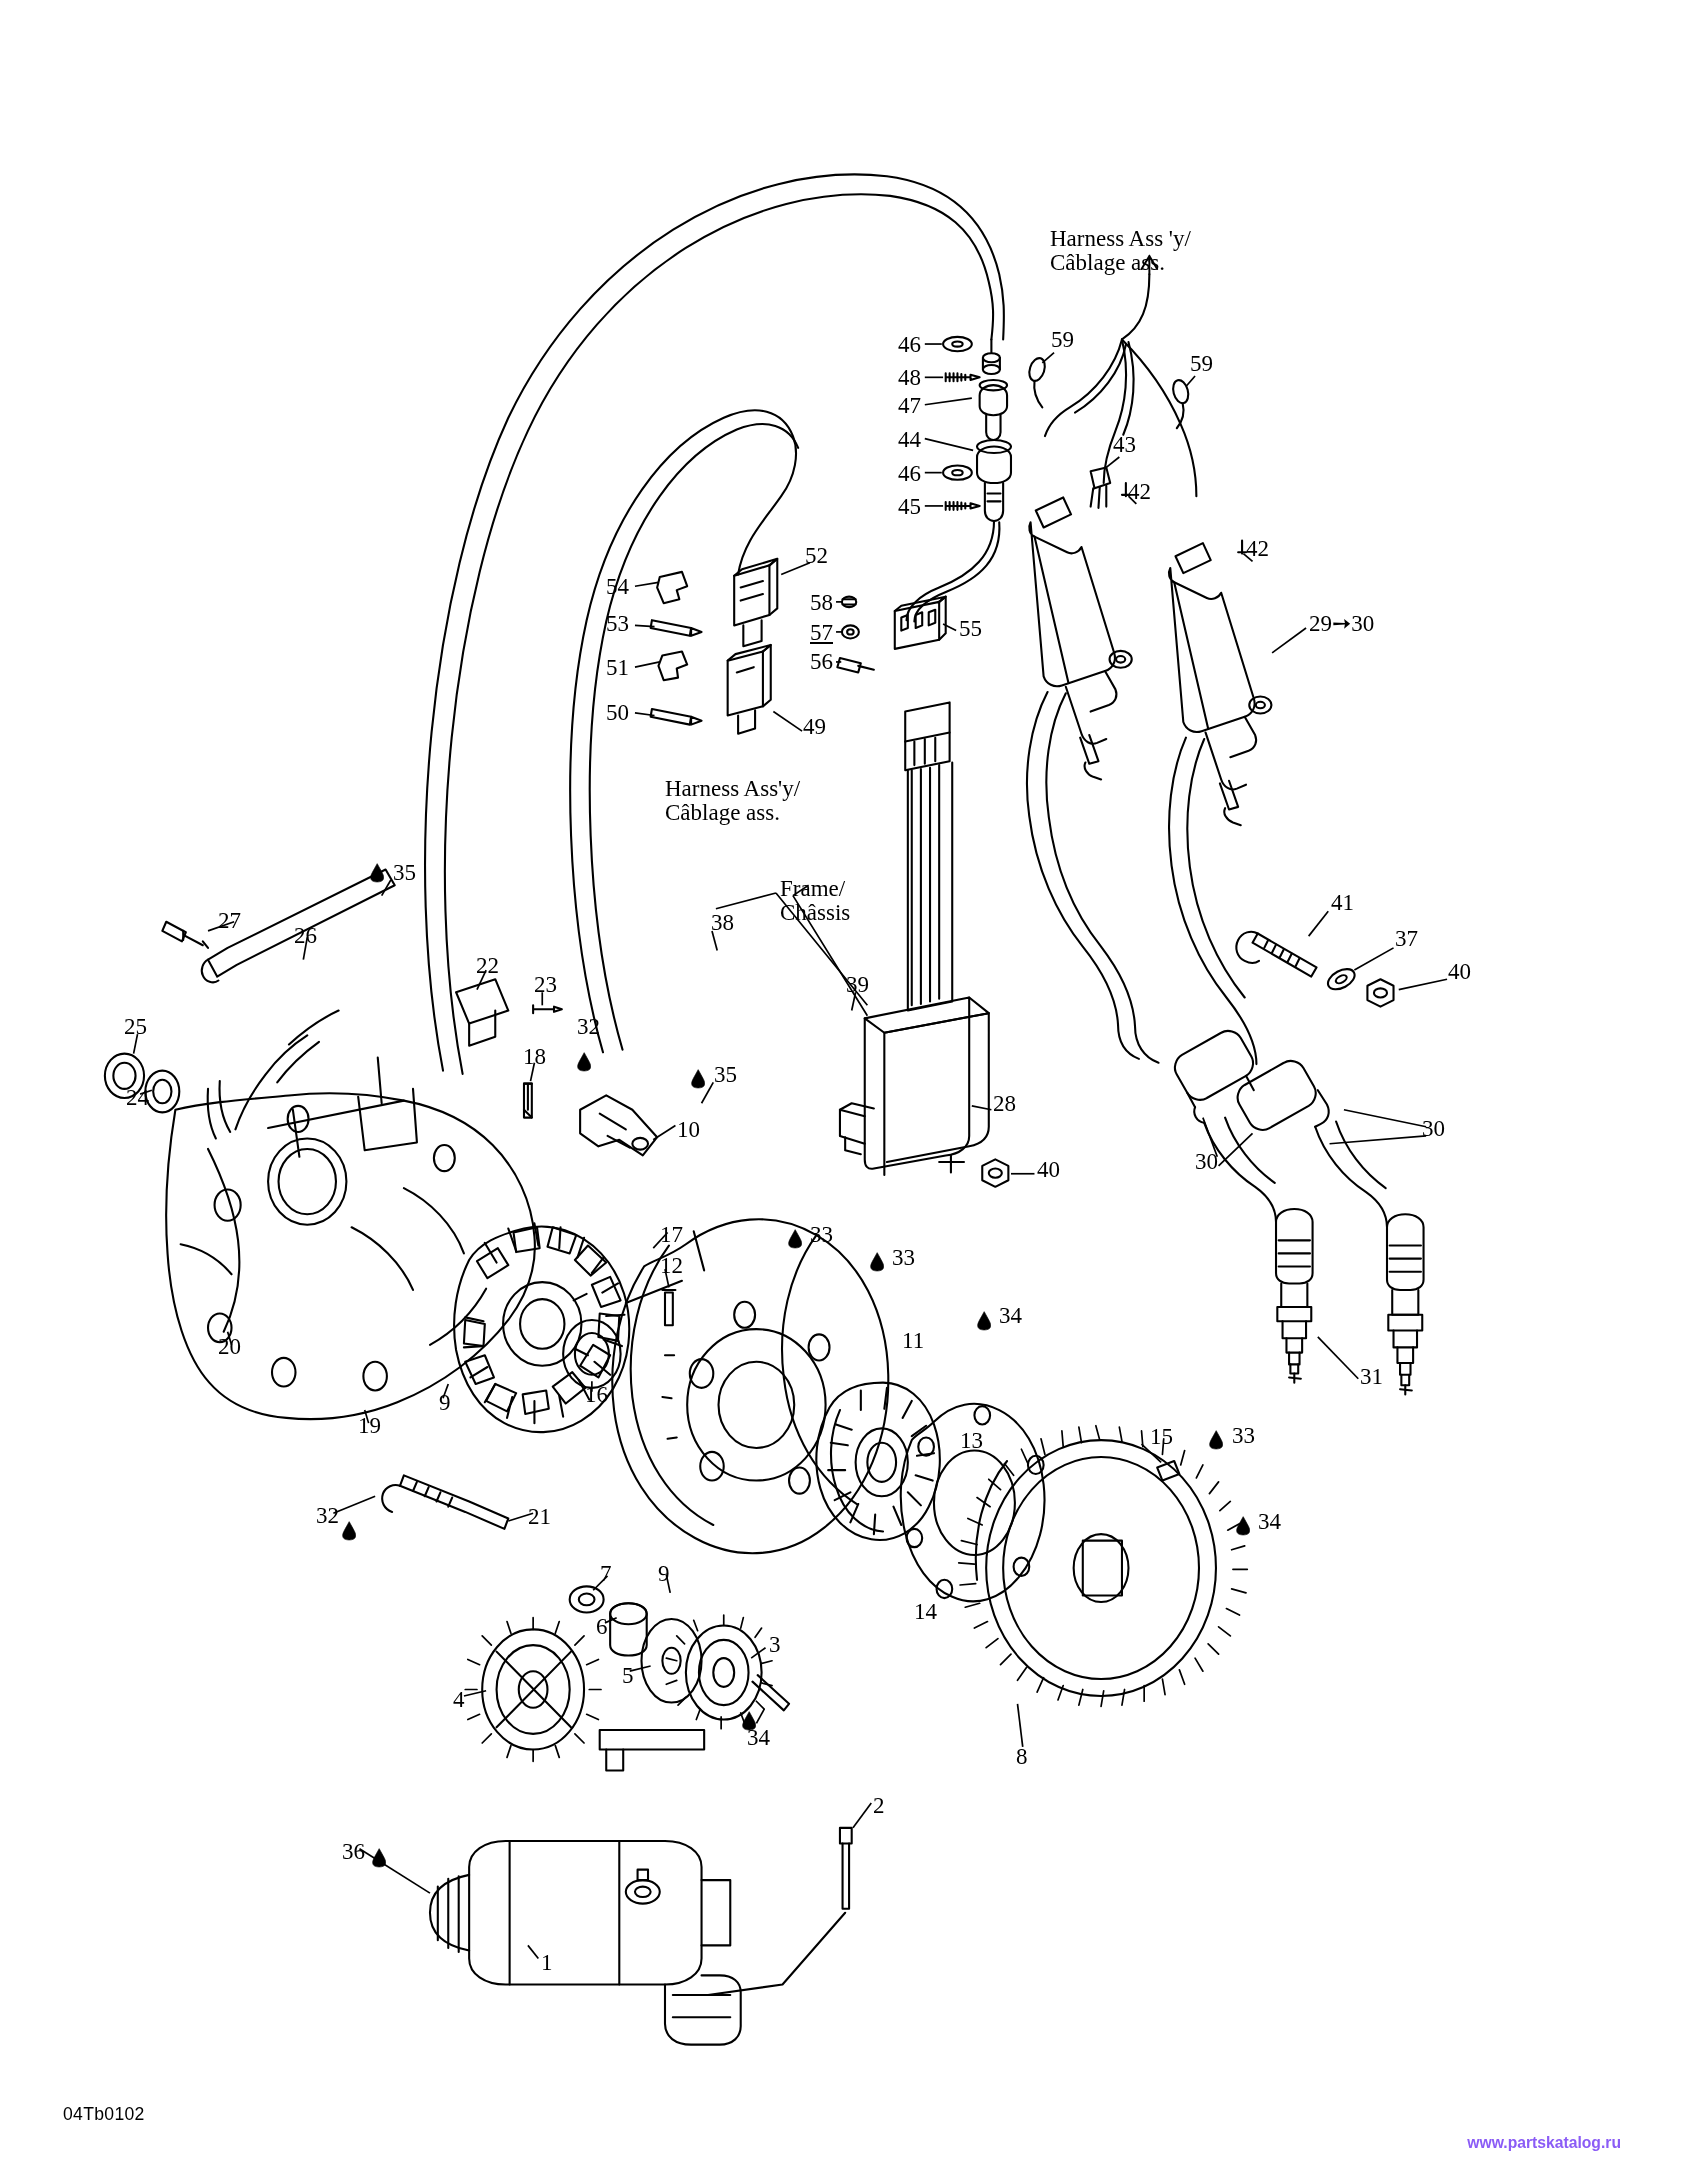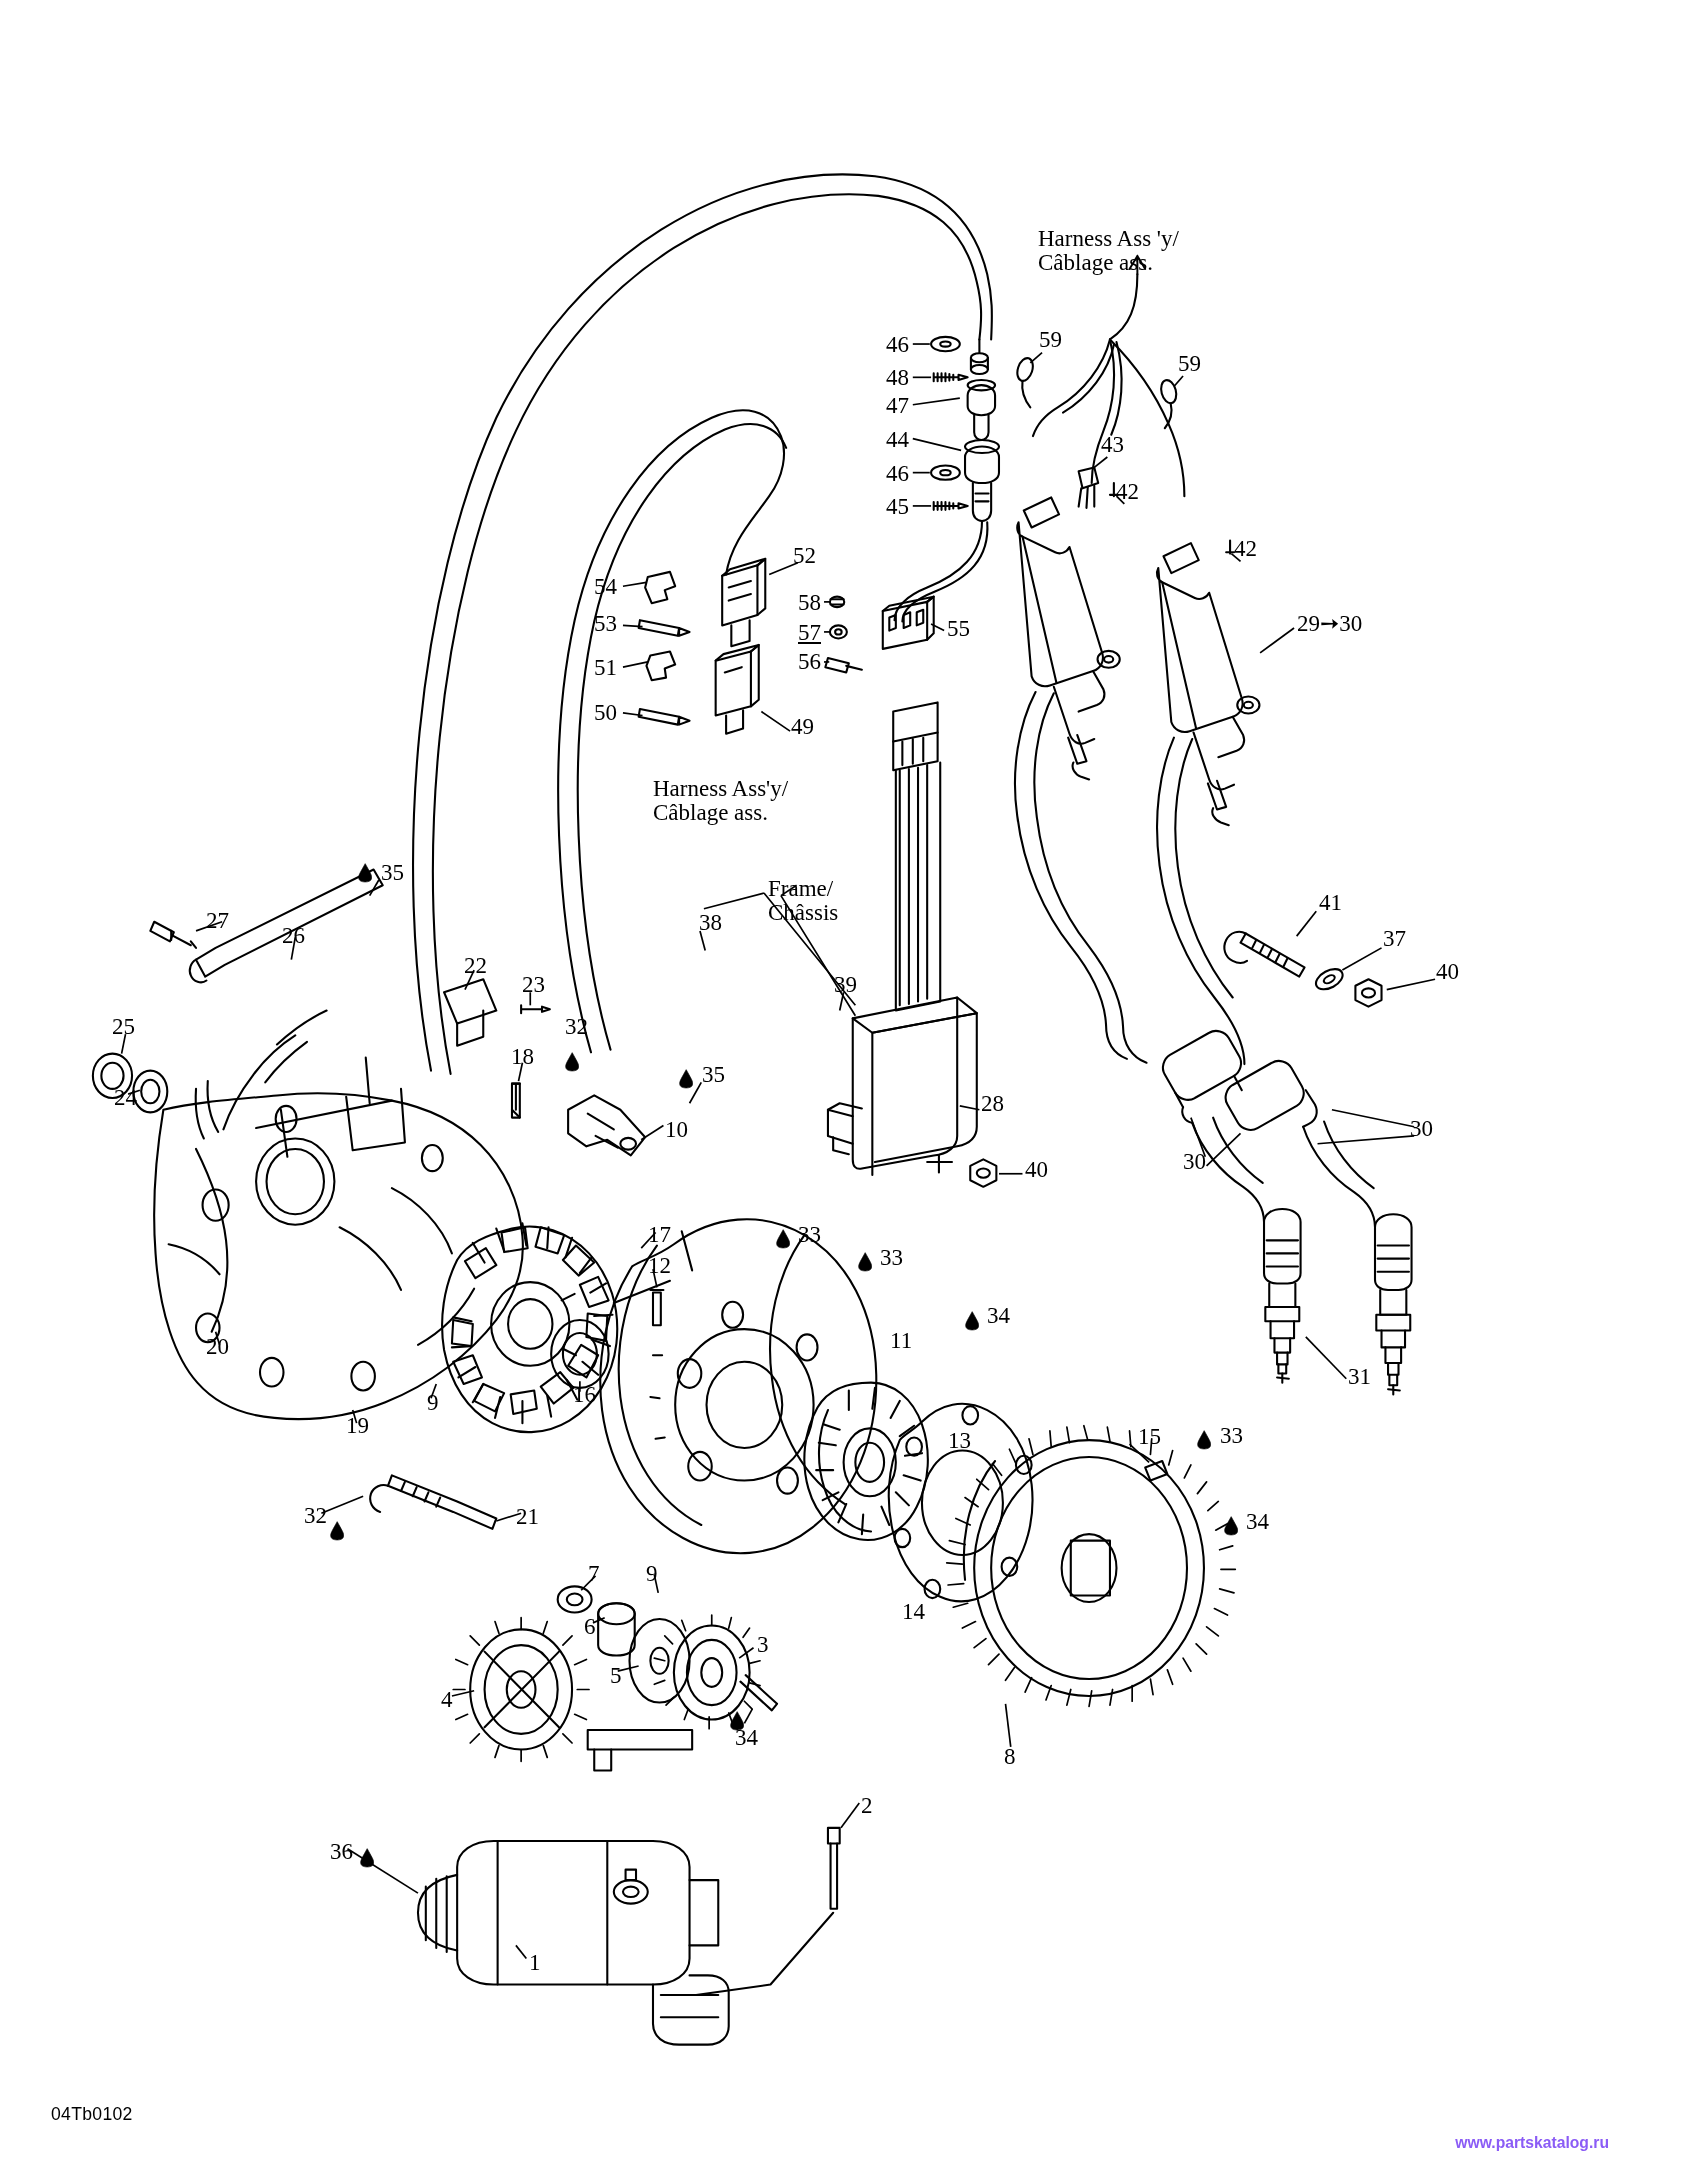--- a/index.html
+++ b/index.html
@@ -10,21 +10,21 @@
   body {
     width: 1682px;
     height: 2183px;
     font-family: "Liberation Serif", serif;
     color: #000000;
     position: relative;
     overflow: hidden;
   }
   #sheet {
     position: absolute;
-    left: 0; top: 0;
+    left: 12px; top: 0;
     width: 1640px;
     height: 2183px;
   }
   svg#art {
     position: absolute;
     left: 0; top: 0;
     width: 1682px;
     height: 2183px;
   }
   .lbl {

